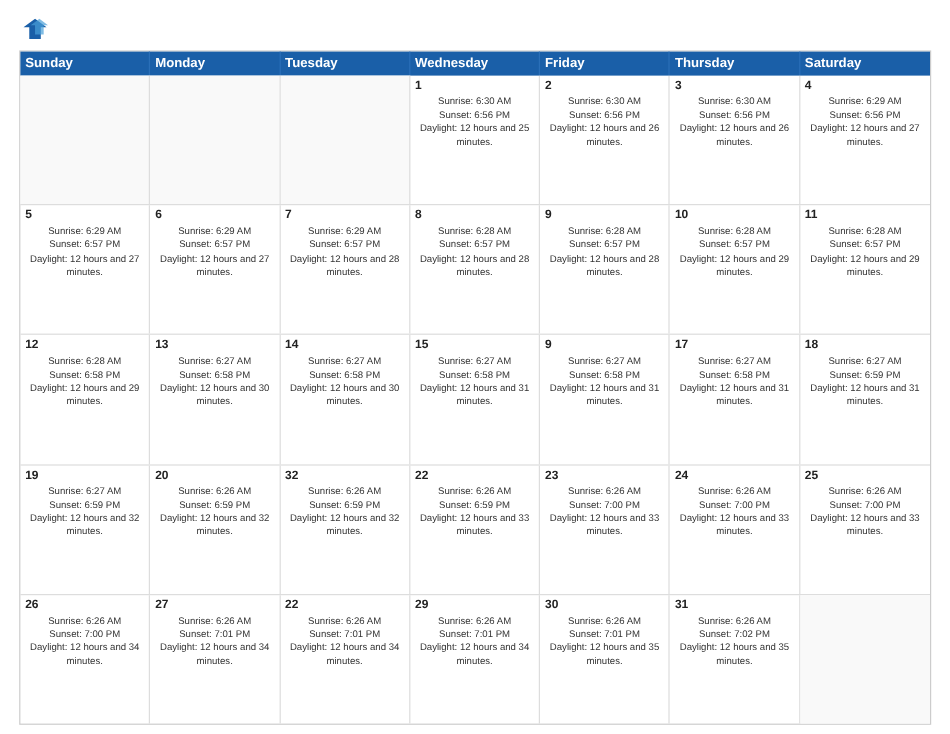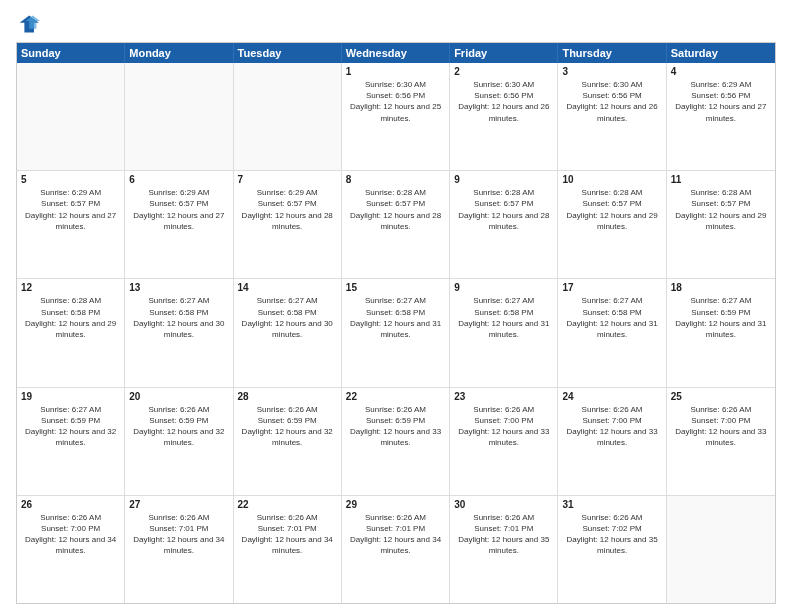--- a/index.html
+++ b/index.html
@@ -268,21 +268,21 @@
 Sunset: 6:59 PM
 Daylight: 12 hours and 32 minutes.</div>
           </div>
           <div class="cal-cell">
             <span class="day-num">20</span>
             <div class="cell-text" style="white-space: pre-line;">Sunrise: 6:26 AM
 Sunset: 6:59 PM
 Daylight: 12 hours and 32 minutes.</div>
           </div>
           <div class="cal-cell">
-            <span class="day-num">28</span>
+            <span class="day-num">32</span>
             <div class="cell-text" style="white-space: pre-line;">Sunrise: 6:26 AM
 Sunset: 6:59 PM
 Daylight: 12 hours and 32 minutes.</div>
           </div>
           <div class="cal-cell">
             <span class="day-num">22</span>
             <div class="cell-text" style="white-space: pre-line;">Sunrise: 6:26 AM
 Sunset: 6:59 PM
 Daylight: 12 hours and 33 minutes.</div>
           </div>

